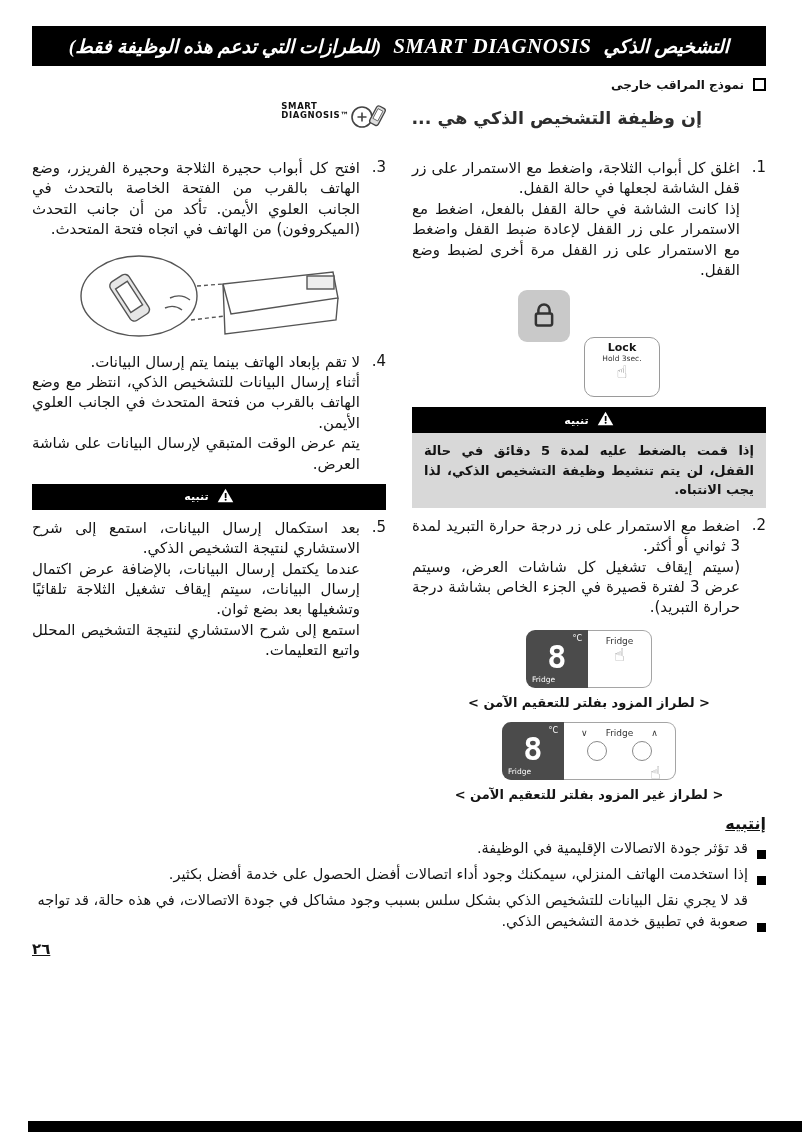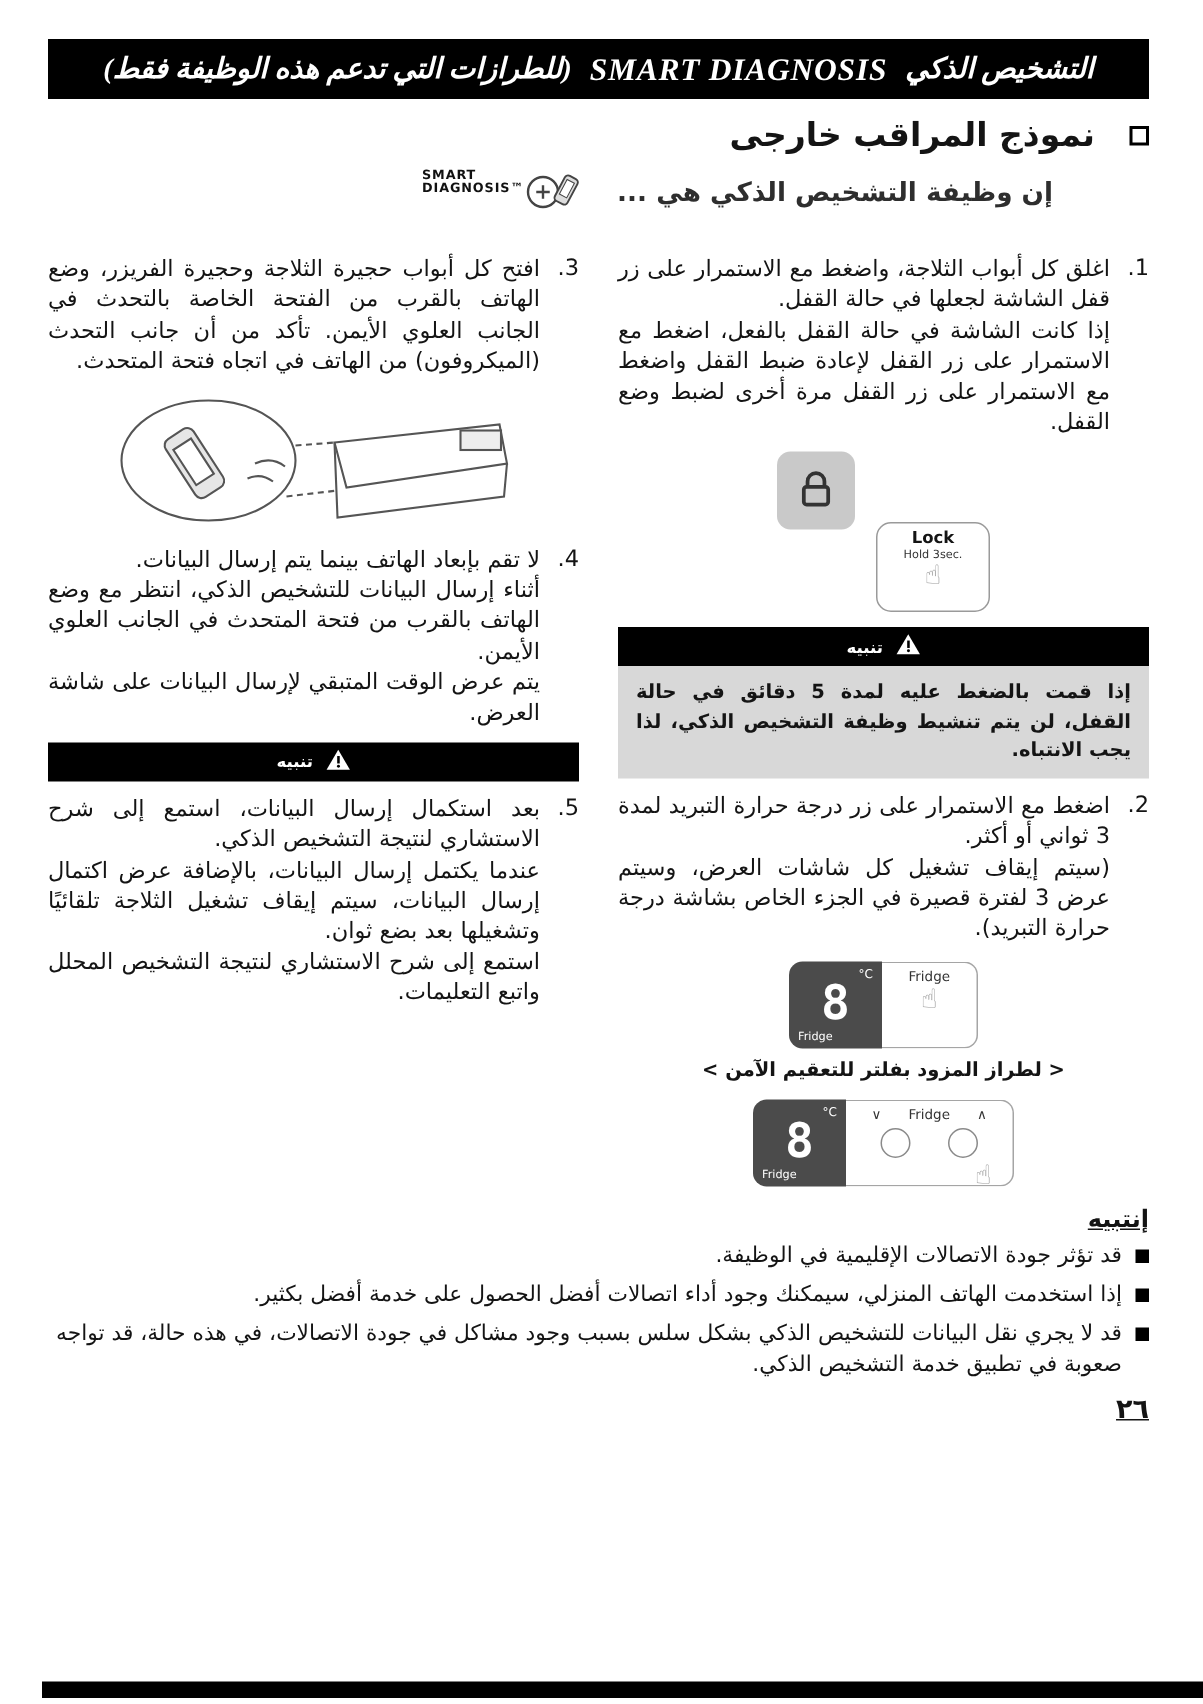--- a/index.html
+++ b/index.html
@@ -6,21 +6,21 @@
   html,body { width:802px; height:1136px; }
   body { background:#fff; color:#141414; font-family:"DejaVu Sans", sans-serif; position:relative; overflow:hidden; }
   .page { position:absolute; inset:0; padding:26px 36px 0 32px; direction:rtl; }
 
   
   .title-bar { background:#000; color:#fff; height:40px; display:flex; align-items:center; justify-content:center; gap:12px;
     font-family:"Liberation Serif", serif; font-style:italic; font-weight:bold; font-size:19px; }
   .title-bar .en { font-size:21px; letter-spacing:.5px; }
 
   
-  .model-note { margin-top:12px; display:flex; align-items:center; gap:23px; font-weight:bold; font-size:22px; }
+  .model-note { margin-top:12px; display:flex; align-items:flex-start; gap:9px; font-weight:bold; font-size:12px; }
   .chk { width:13px; height:13px; border:2px solid #000; display:inline-block; flex:none; }
 
   
   .intro-row { display:flex; align-items:center; gap:22px; padding-right:64px; margin-top:2px; min-height:48px; }
   .what-heading { font-weight:bold; font-size:17.5px; color:#2e2e2e; }
   .sd-logo { display:flex; flex-direction:row; align-items:flex-start; direction:ltr; }
   .sd-text { font-size:8.5px; font-weight:bold; letter-spacing:.6px; line-height:1.1; color:#111; }
   .what-body { margin-top:8px; font-size:16px; line-height:1.5; text-align:justify; }
   .howto-heading { margin-top:9px; font-weight:bold; font-size:18px; }
 
@@ -62,25 +62,25 @@
   .circle { width:20px; height:20px; border:1.5px solid #8a8a8a; border-radius:50%; }
   .f2 { position:absolute; right:14px; bottom:-3px; }
   .fig-caption { text-align:center; font-size:13px; font-weight:bold; margin-top:7px; }
 
   
   .fig-diagram { display:flex; justify-content:center; margin:8px 0 2px; }
 
   
   .notes { margin-top:12px; }
   .notes-heading { font-weight:bold; font-size:16px; text-decoration:underline; }
-  .note { display:flex; gap:9px; margin-top:5px; font-size:14.5px; line-height:1.45; }
+  .note { display:flex; gap:9px; margin-top:5px; font-size:14.5px; line-height:1.45;align-items:flex-end; }
   .bullet { width:9px; height:9px; background:#000; margin-top:6px; flex:none; }
   .note-text { flex:1; text-align:right; }
 
-  .pageno { text-align:right; font-weight:bold; font-size:18px; margin-top:8px;text-decoration:underline; }
+  .pageno { text-align:left; font-weight:bold; font-size:15px; margin-top:8px;text-decoration:underline; }
   .bottom-bar { position:absolute; left:28px; right:0; bottom:4px; height:11px; background:#000; }
 </style>
 </head>
 <body>
 
 <div class="page">
 
   <header class="title-bar">
     <span>التشخيص الذكي</span>
     <span class="en">SMART DIAGNOSIS</span>
@@ -183,20 +183,21 @@
             <span>Fridge</span>
             <span>∧</span>
           </div>
           <div class="circles">
             <div class="circle"></div>
             <div class="circle"></div>
           </div>
           <span class="finger f2">☝</span>
         </div>
       </div>
+      <div class="fig-caption">&lt; لطراز غير المزود بفلتر للتعقيم الآمن &gt;</div>
 
     </div>
 
     <div class="col">
 
       <div class="step">
         <span class="step-num">3.</span>
         <div class="step-text">افتح كل أبواب حجيرة الثلاجة وحجيرة الفريزر، وضع الهاتف بالقرب من الفتحة الخاصة بالتحدث في الجانب العلوي الأيمن. تأكد من أن جانب التحدث (الميكروفون) من الهاتف في اتجاه فتحة المتحدث.</div>
       </div>
 

